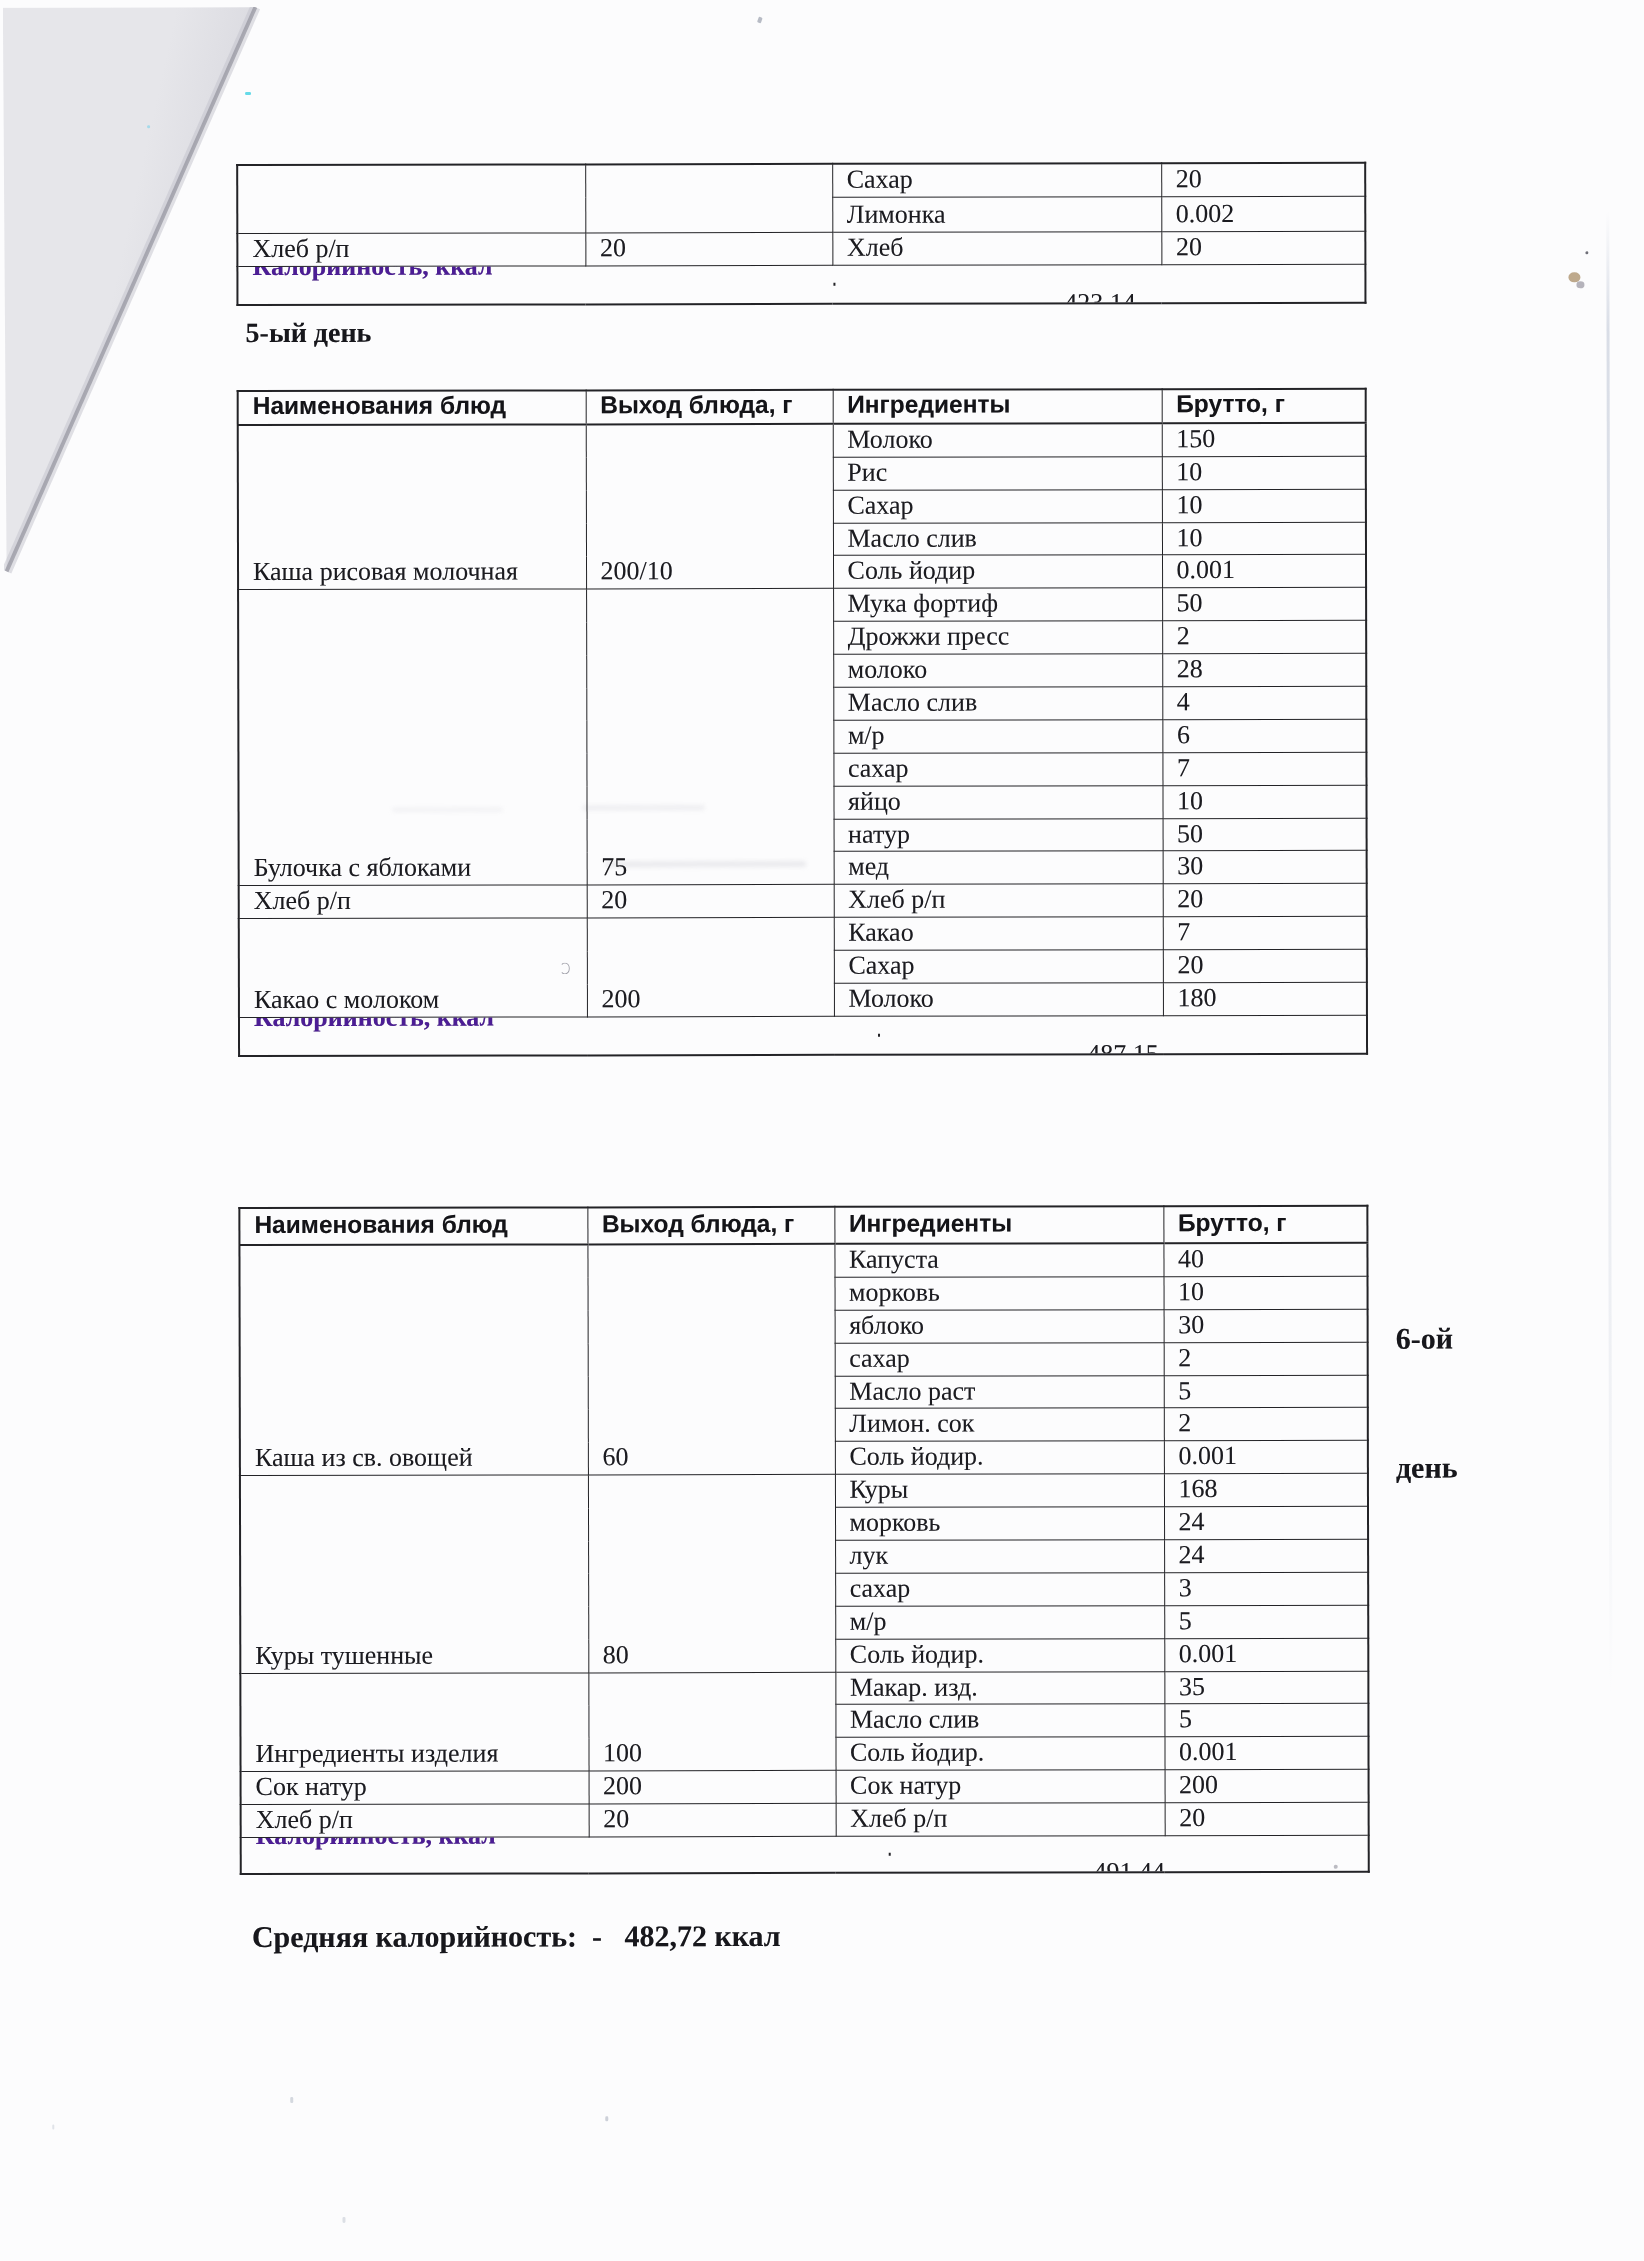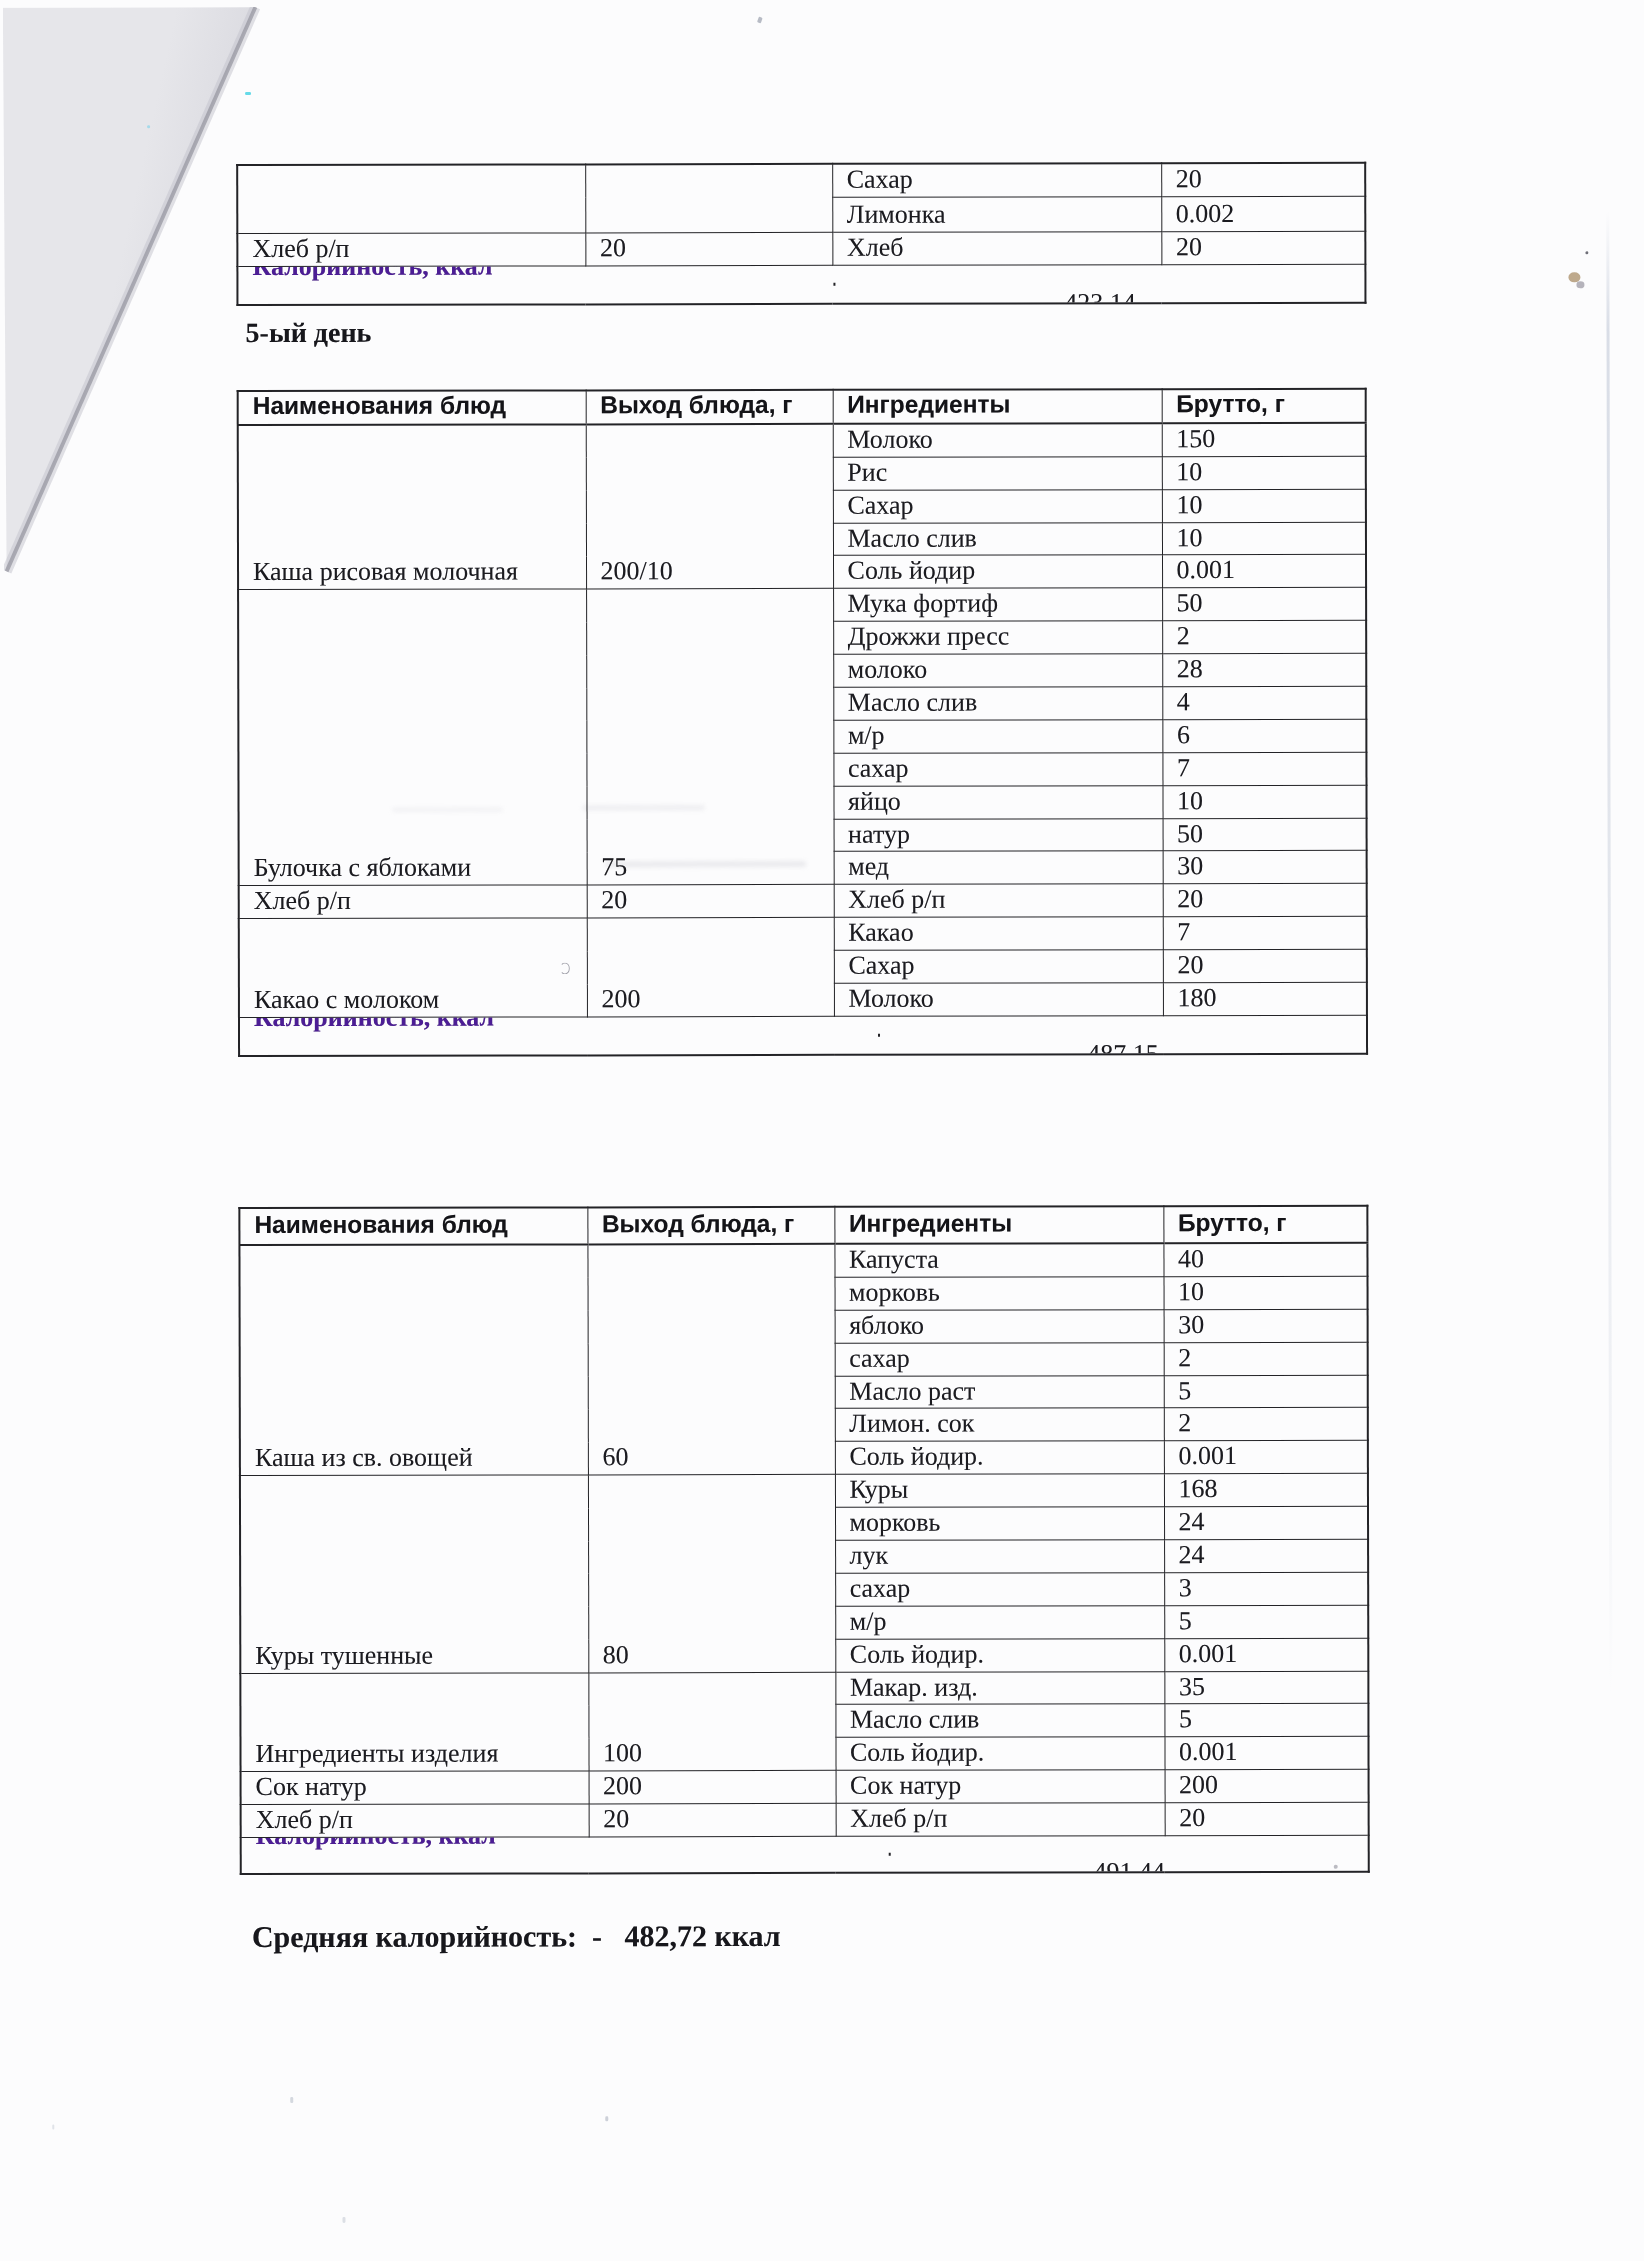--- a/index.html
+++ b/index.html
@@ -136,20 +136,24 @@
     <div class="speck s9"></div>
     <div class="speck s10"></div>
     <div class="speck s11"></div>
     <div class="speck s12"></div>
     <div class="speck s13"></div>
     <div class="speck s14"></div>
     <div class="speck s15"></div>
 
     <div id="day5-heading" class="heading">5-ый день</div>
 
+    <div id="day6-heading" class="heading">
+      <div>6-ой</div>
+      <div>день</div>
+    </div>
 
     <div id="average-line" class="heading">Средняя калорийность:  -   482,72 ккал</div>
 
     <div id="tables-mount">
         <table class="doc-table" style="left: 238px; top: 163px; width: 1128px;">
           <colgroup>
             <col style="width: 348px;">
             <col style="width: 247px;">
             <col style="width: 329px;">
             <col style="width: 204px;">

